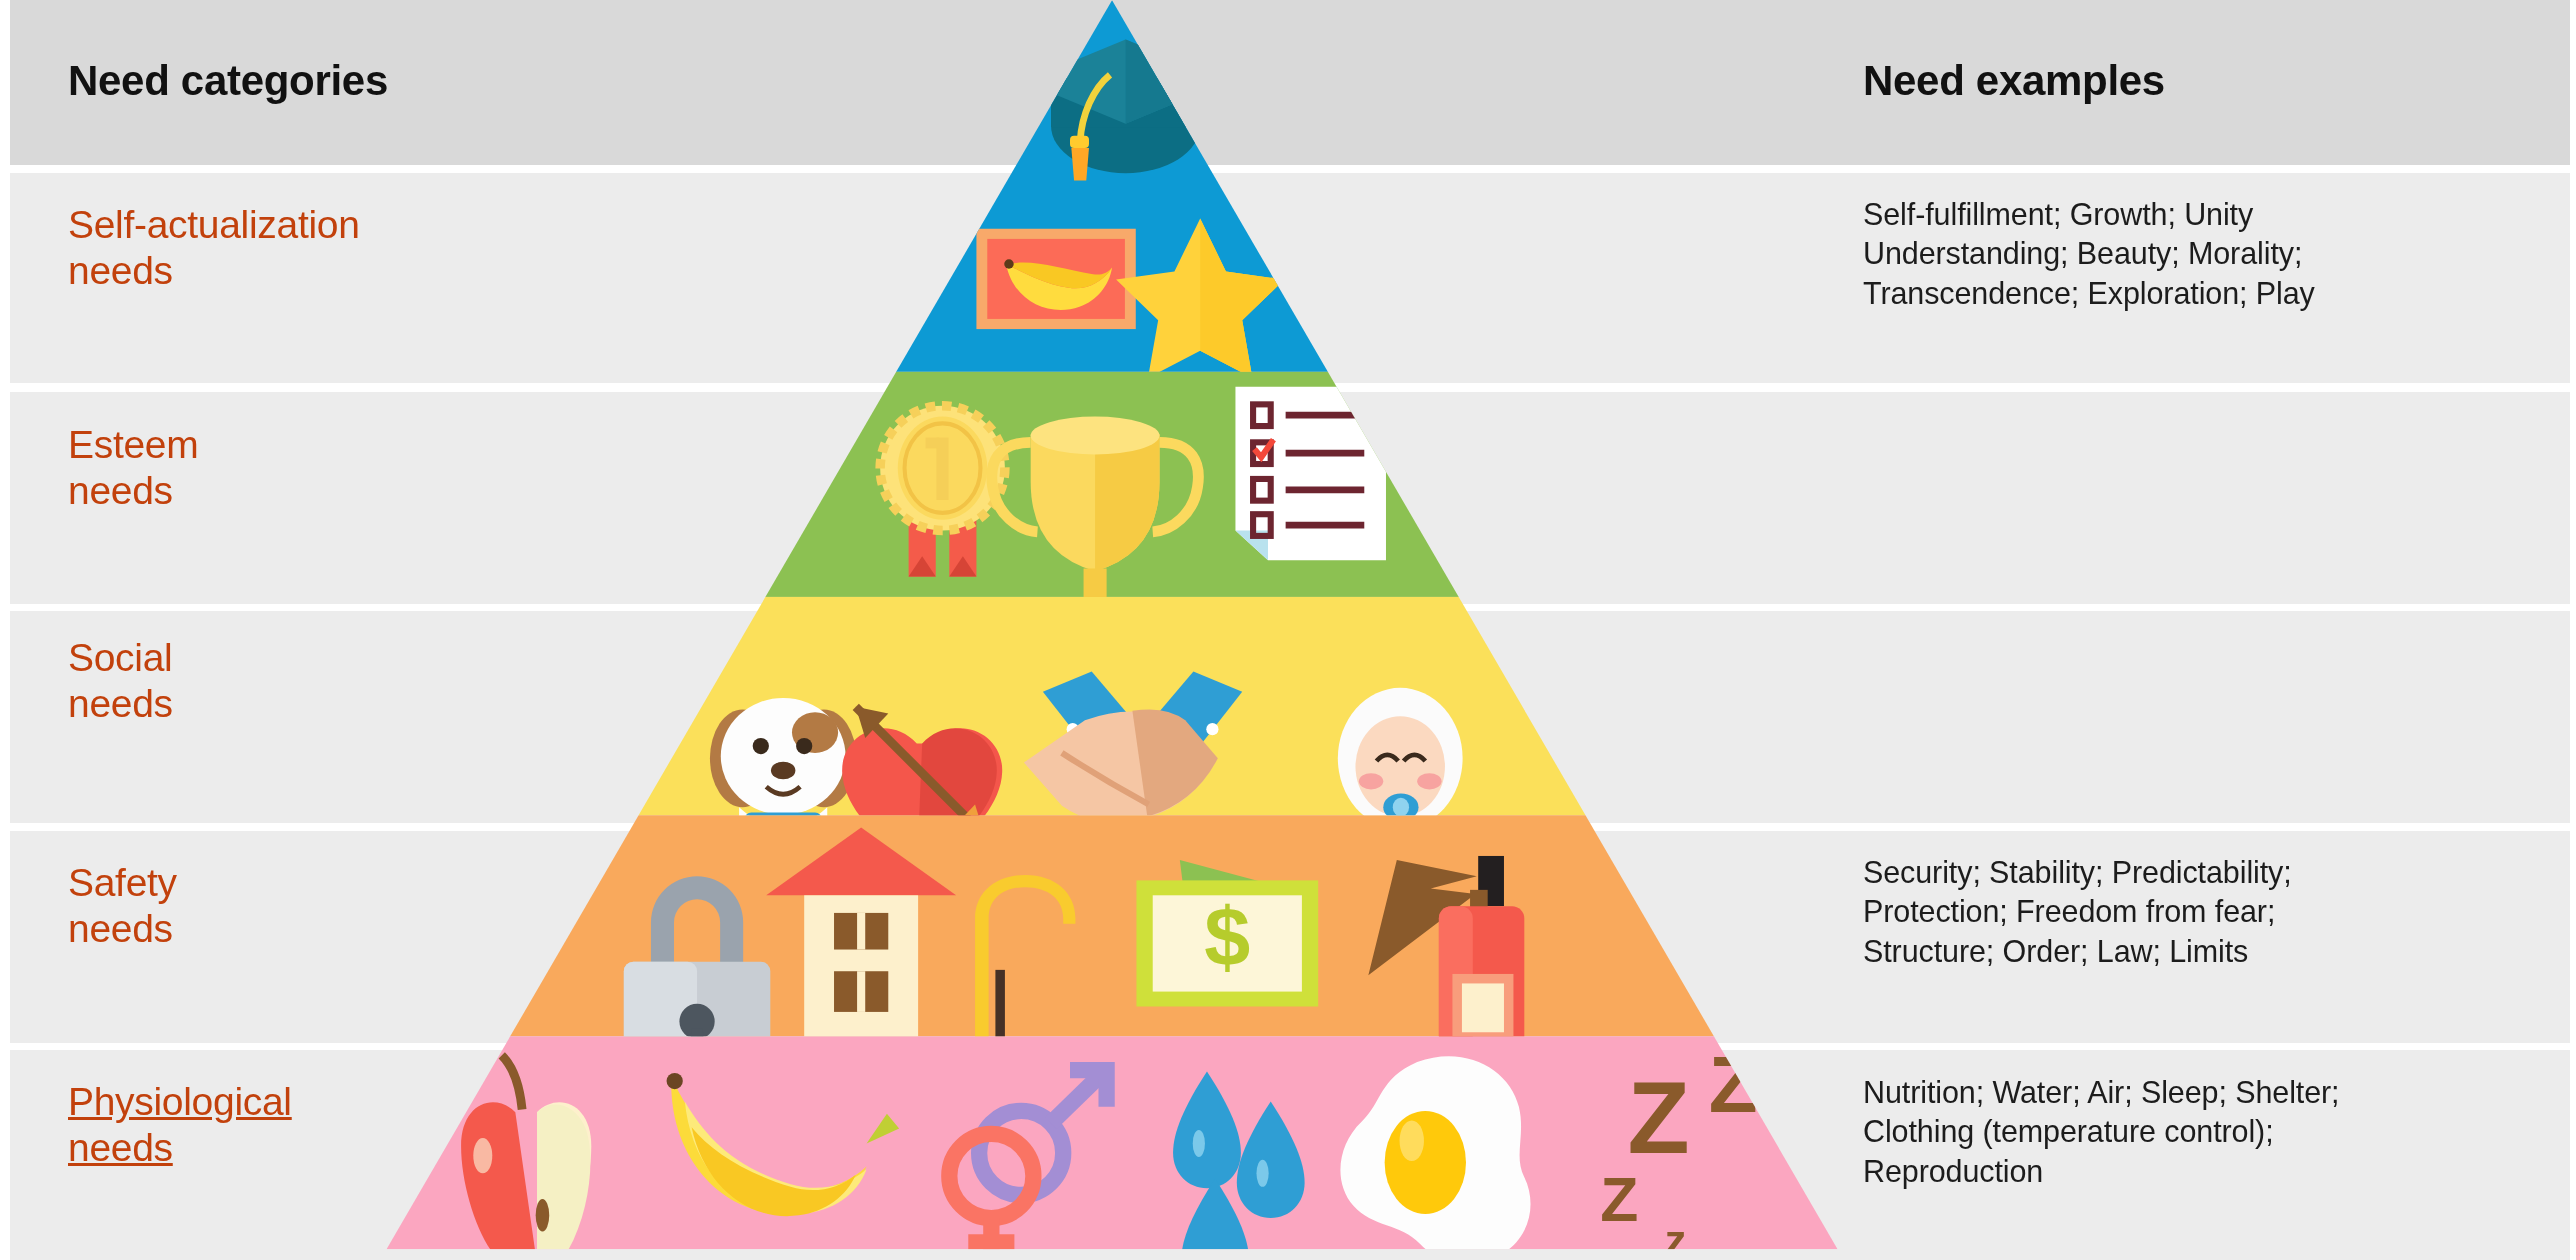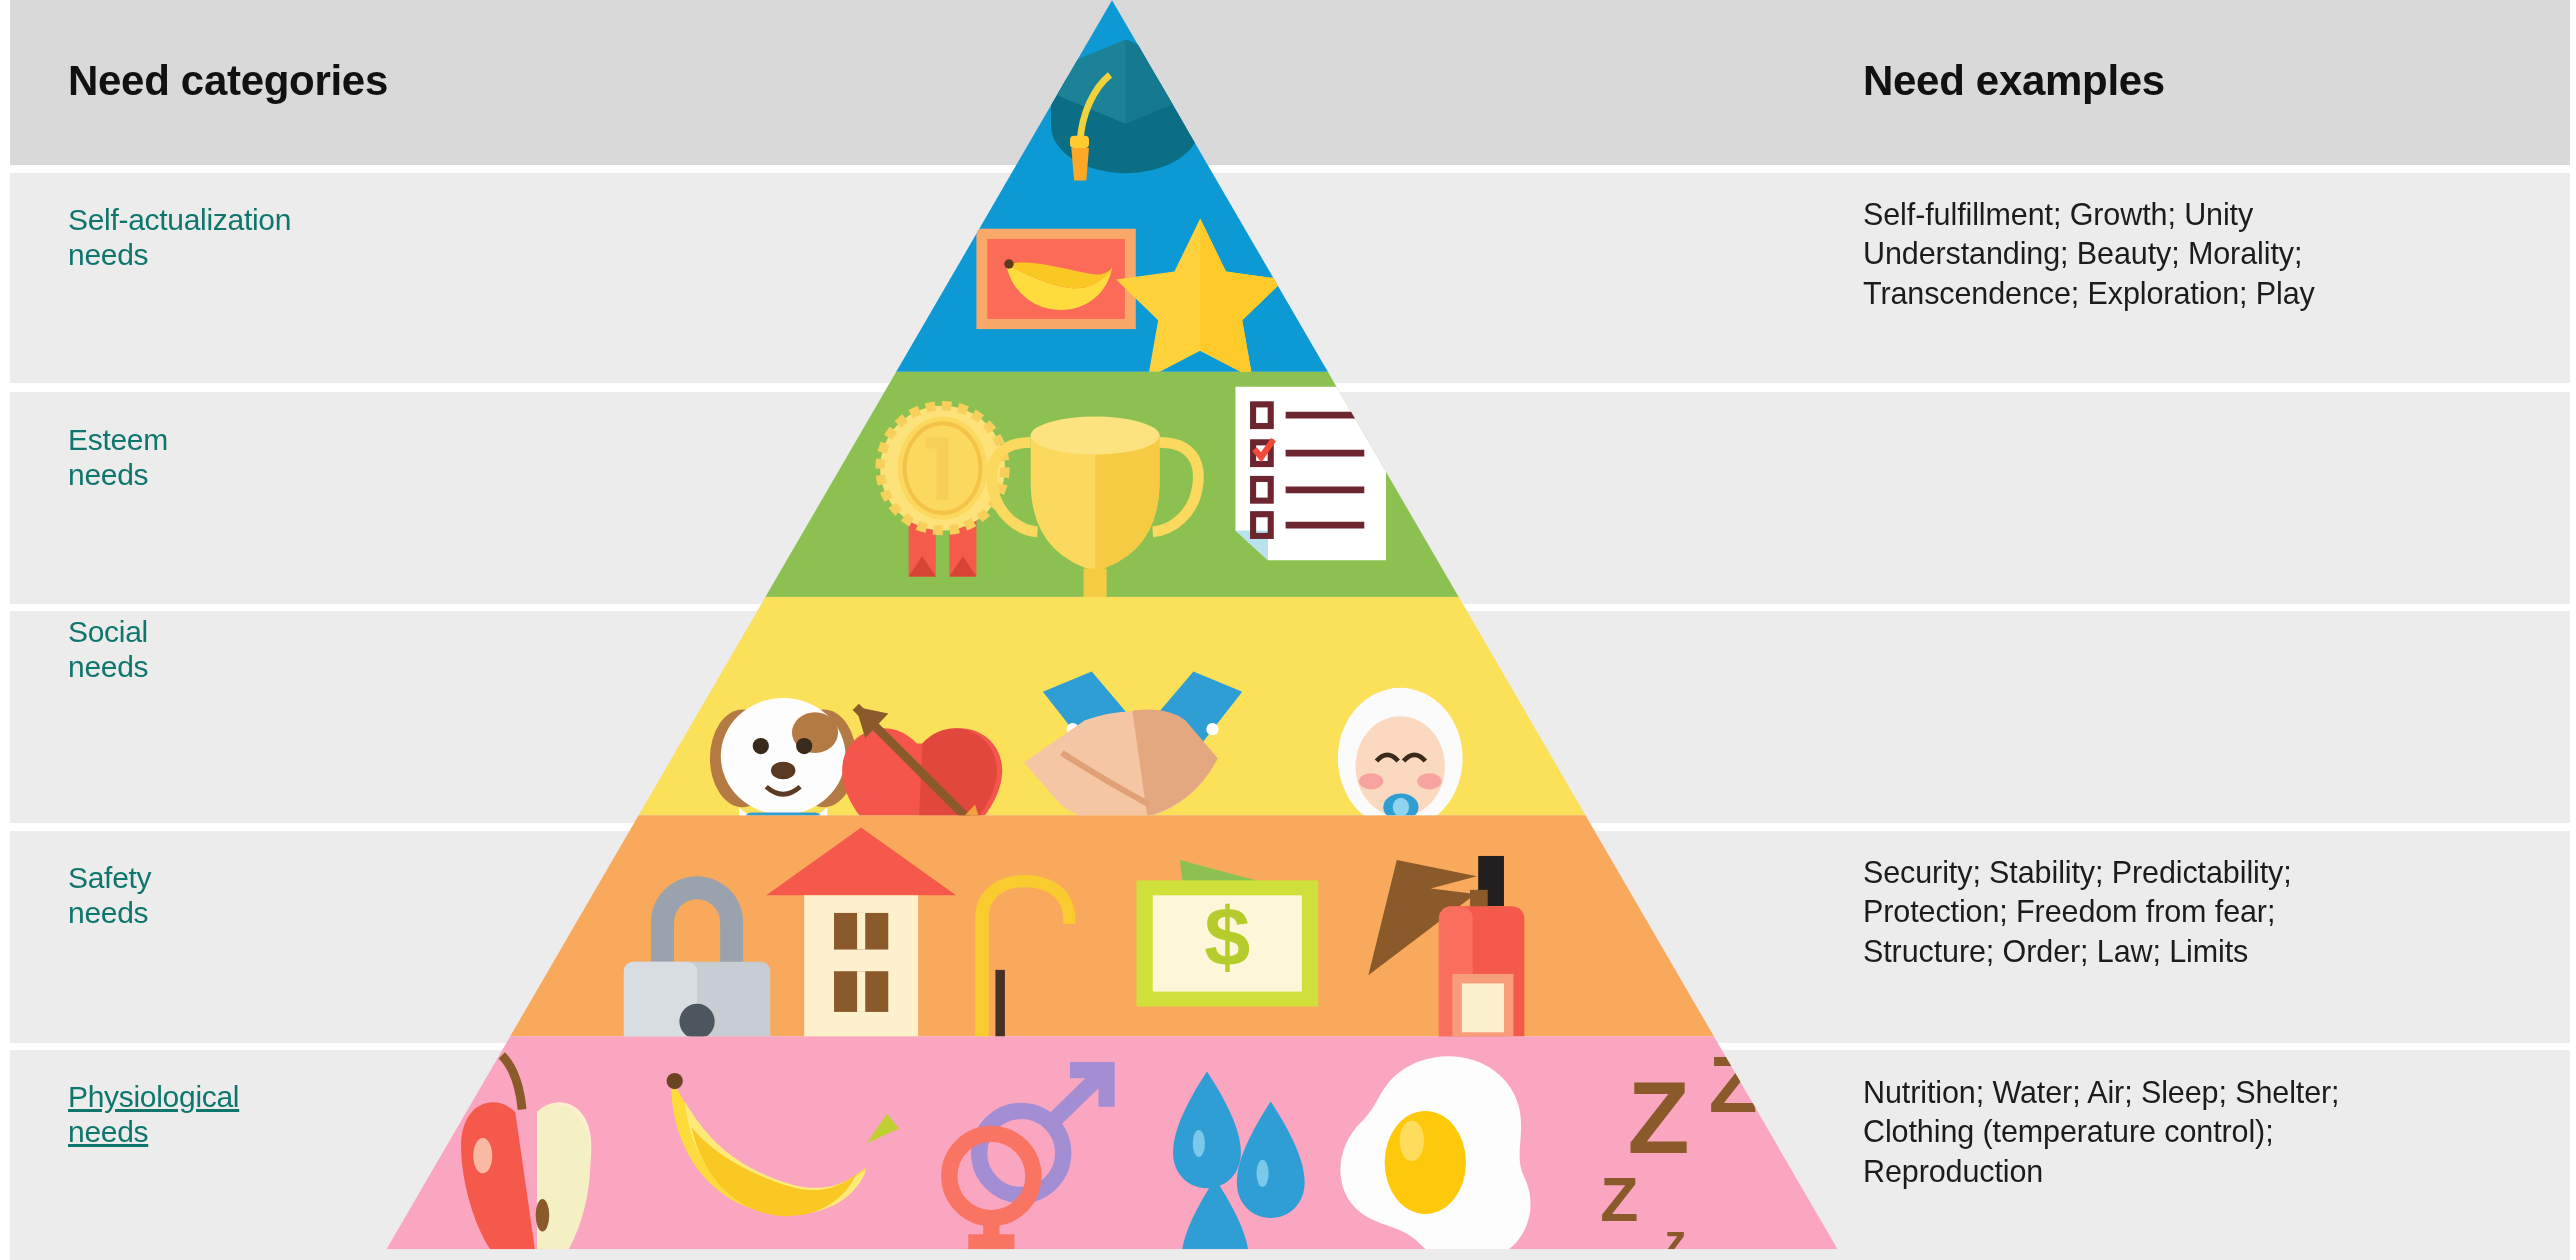--- a/index.html
+++ b/index.html
@@ -37,29 +37,29 @@
     letter-spacing:-0.3px;
     white-space:nowrap;
   }
   .hdr-left { left:68px;  top:57px;text-align:right; }
   .hdr-right{ left:1863px; top:57px; }
 
   
   .cat-label{
     position:absolute;
     left:68px;
-    font-size:30px;
+    font-size:39px;
     line-height:1.18;
-    color:#0f766e;
+    color:#c2410c;
     letter-spacing:-0.3px;
     white-space:pre-line;
   }
   .cat-0{ top:202px; }
   .cat-1{ top:422px; }
-  .cat-2{ top:614px; }
+  .cat-2{ top:635px; }
   .cat-3{ top:860px; }
   .cat-4{ top:1079px;text-decoration:underline; }
 
   
   .ex-text{
     position:absolute;
     left:1863px;
     width:692px;
     font-size:30.5px;
     line-height:1.29;

